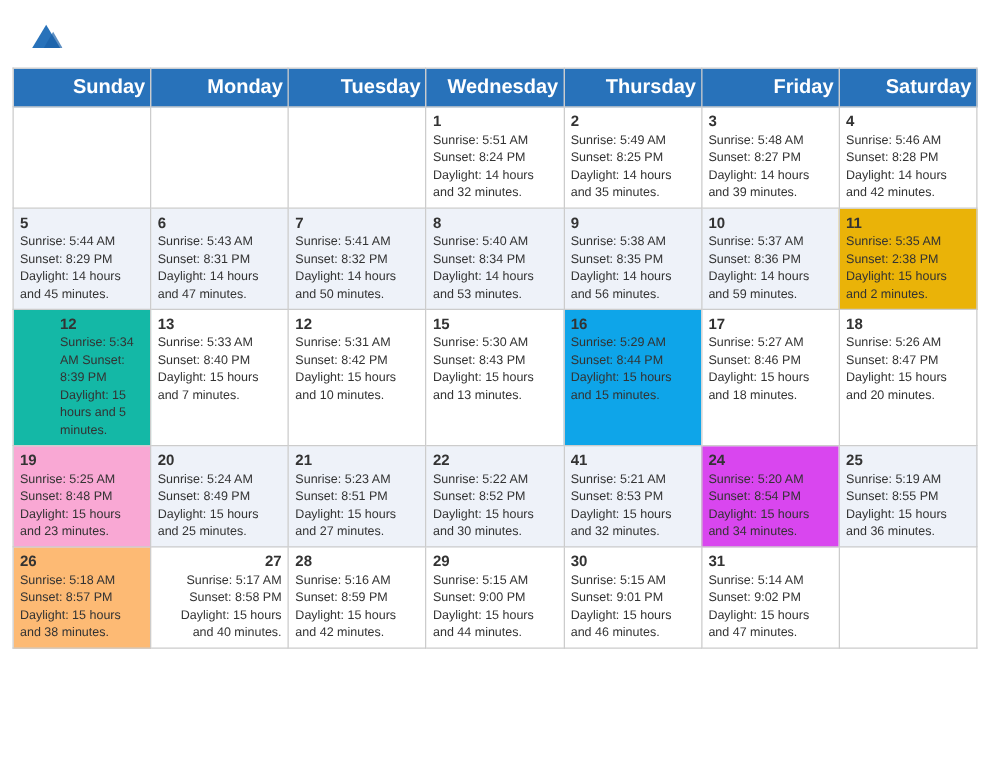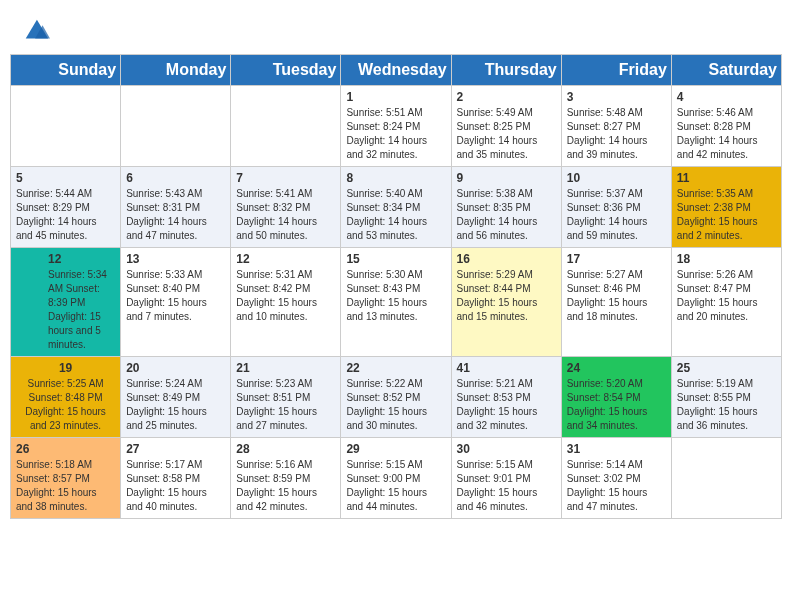--- a/index.html
+++ b/index.html
@@ -231,21 +231,21 @@
 Daylight: 15 hours
 and 10 minutes.</div>
         </td>
         <td style="background: rgb(255, 255, 255);">
           <div class="day-number">15</div>
           <div class="day-info">Sunrise: 5:30 AM
 Sunset: 8:43 PM
 Daylight: 15 hours
 and 13 minutes.</div>
         </td>
-        <td style="background: #fef9c3;">
+        <td style="background: #0ea5e9;">
           <div class="day-number">16</div>
           <div class="day-info">Sunrise: 5:29 AM
 Sunset: 8:44 PM
 Daylight: 15 hours
 and 15 minutes.</div>
         </td>
         <td style="background: rgb(255, 255, 255);">
           <div class="day-number">17</div>
           <div class="day-info">Sunrise: 5:27 AM
 Sunset: 8:46 PM
@@ -254,21 +254,21 @@
         </td>
         <td style="background: rgb(255, 255, 255);">
           <div class="day-number">18</div>
           <div class="day-info">Sunrise: 5:26 AM
 Sunset: 8:47 PM
 Daylight: 15 hours
 and 20 minutes.</div>
         </td>
       </tr>
       <tr>
-        <td style="background: #eab308; text-align: center;">
+        <td style="background: #f9a8d4;">
           <div class="day-number">19</div>
           <div class="day-info">Sunrise: 5:25 AM
 Sunset: 8:48 PM
 Daylight: 15 hours
 and 23 minutes.</div>
         </td>
         <td style="background: rgb(238, 242, 249);">
           <div class="day-number">20</div>
           <div class="day-info">Sunrise: 5:24 AM
 Sunset: 8:49 PM
@@ -289,21 +289,21 @@
 Daylight: 15 hours
 and 30 minutes.</div>
         </td>
         <td style="background: rgb(238, 242, 249);">
           <div class="day-number">41</div>
           <div class="day-info">Sunrise: 5:21 AM
 Sunset: 8:53 PM
 Daylight: 15 hours
 and 32 minutes.</div>
         </td>
-        <td style="background: #22c55e;">
+        <td style="background: #d946ef;">
           <div class="day-number">24</div>
           <div class="day-info">Sunrise: 5:20 AM
 Sunset: 8:54 PM
 Daylight: 15 hours
 and 34 minutes.</div>
         </td>
         <td style="background: rgb(238, 242, 249);">
           <div class="day-number">25</div>
           <div class="day-info">Sunrise: 5:19 AM
 Sunset: 8:55 PM
@@ -312,21 +312,21 @@
         </td>
       </tr>
       <tr>
         <td style="background: #fdba74;">
           <div class="day-number">26</div>
           <div class="day-info">Sunrise: 5:18 AM
 Sunset: 8:57 PM
 Daylight: 15 hours
 and 38 minutes.</div>
         </td>
-        <td style="background: rgb(255, 255, 255);">
+        <td style="background: rgb(255, 255, 255); text-align: right;">
           <div class="day-number">27</div>
           <div class="day-info">Sunrise: 5:17 AM
 Sunset: 8:58 PM
 Daylight: 15 hours
 and 40 minutes.</div>
         </td>
         <td style="background: rgb(255, 255, 255);">
           <div class="day-number">28</div>
           <div class="day-info">Sunrise: 5:16 AM
 Sunset: 8:59 PM
@@ -343,20 +343,20 @@
         <td style="background: rgb(255, 255, 255);">
           <div class="day-number">30</div>
           <div class="day-info">Sunrise: 5:15 AM
 Sunset: 9:01 PM
 Daylight: 15 hours
 and 46 minutes.</div>
         </td>
         <td style="background: rgb(255, 255, 255);">
           <div class="day-number">31</div>
           <div class="day-info">Sunrise: 5:14 AM
-Sunset: 3:02 PM
+Sunset: 9:02 PM
 Daylight: 15 hours
 and 47 minutes.</div>
         </td>
         <td class="empty-cell"></td>
       </tr>
     </tbody>
 </table>
 
 </body></html>

